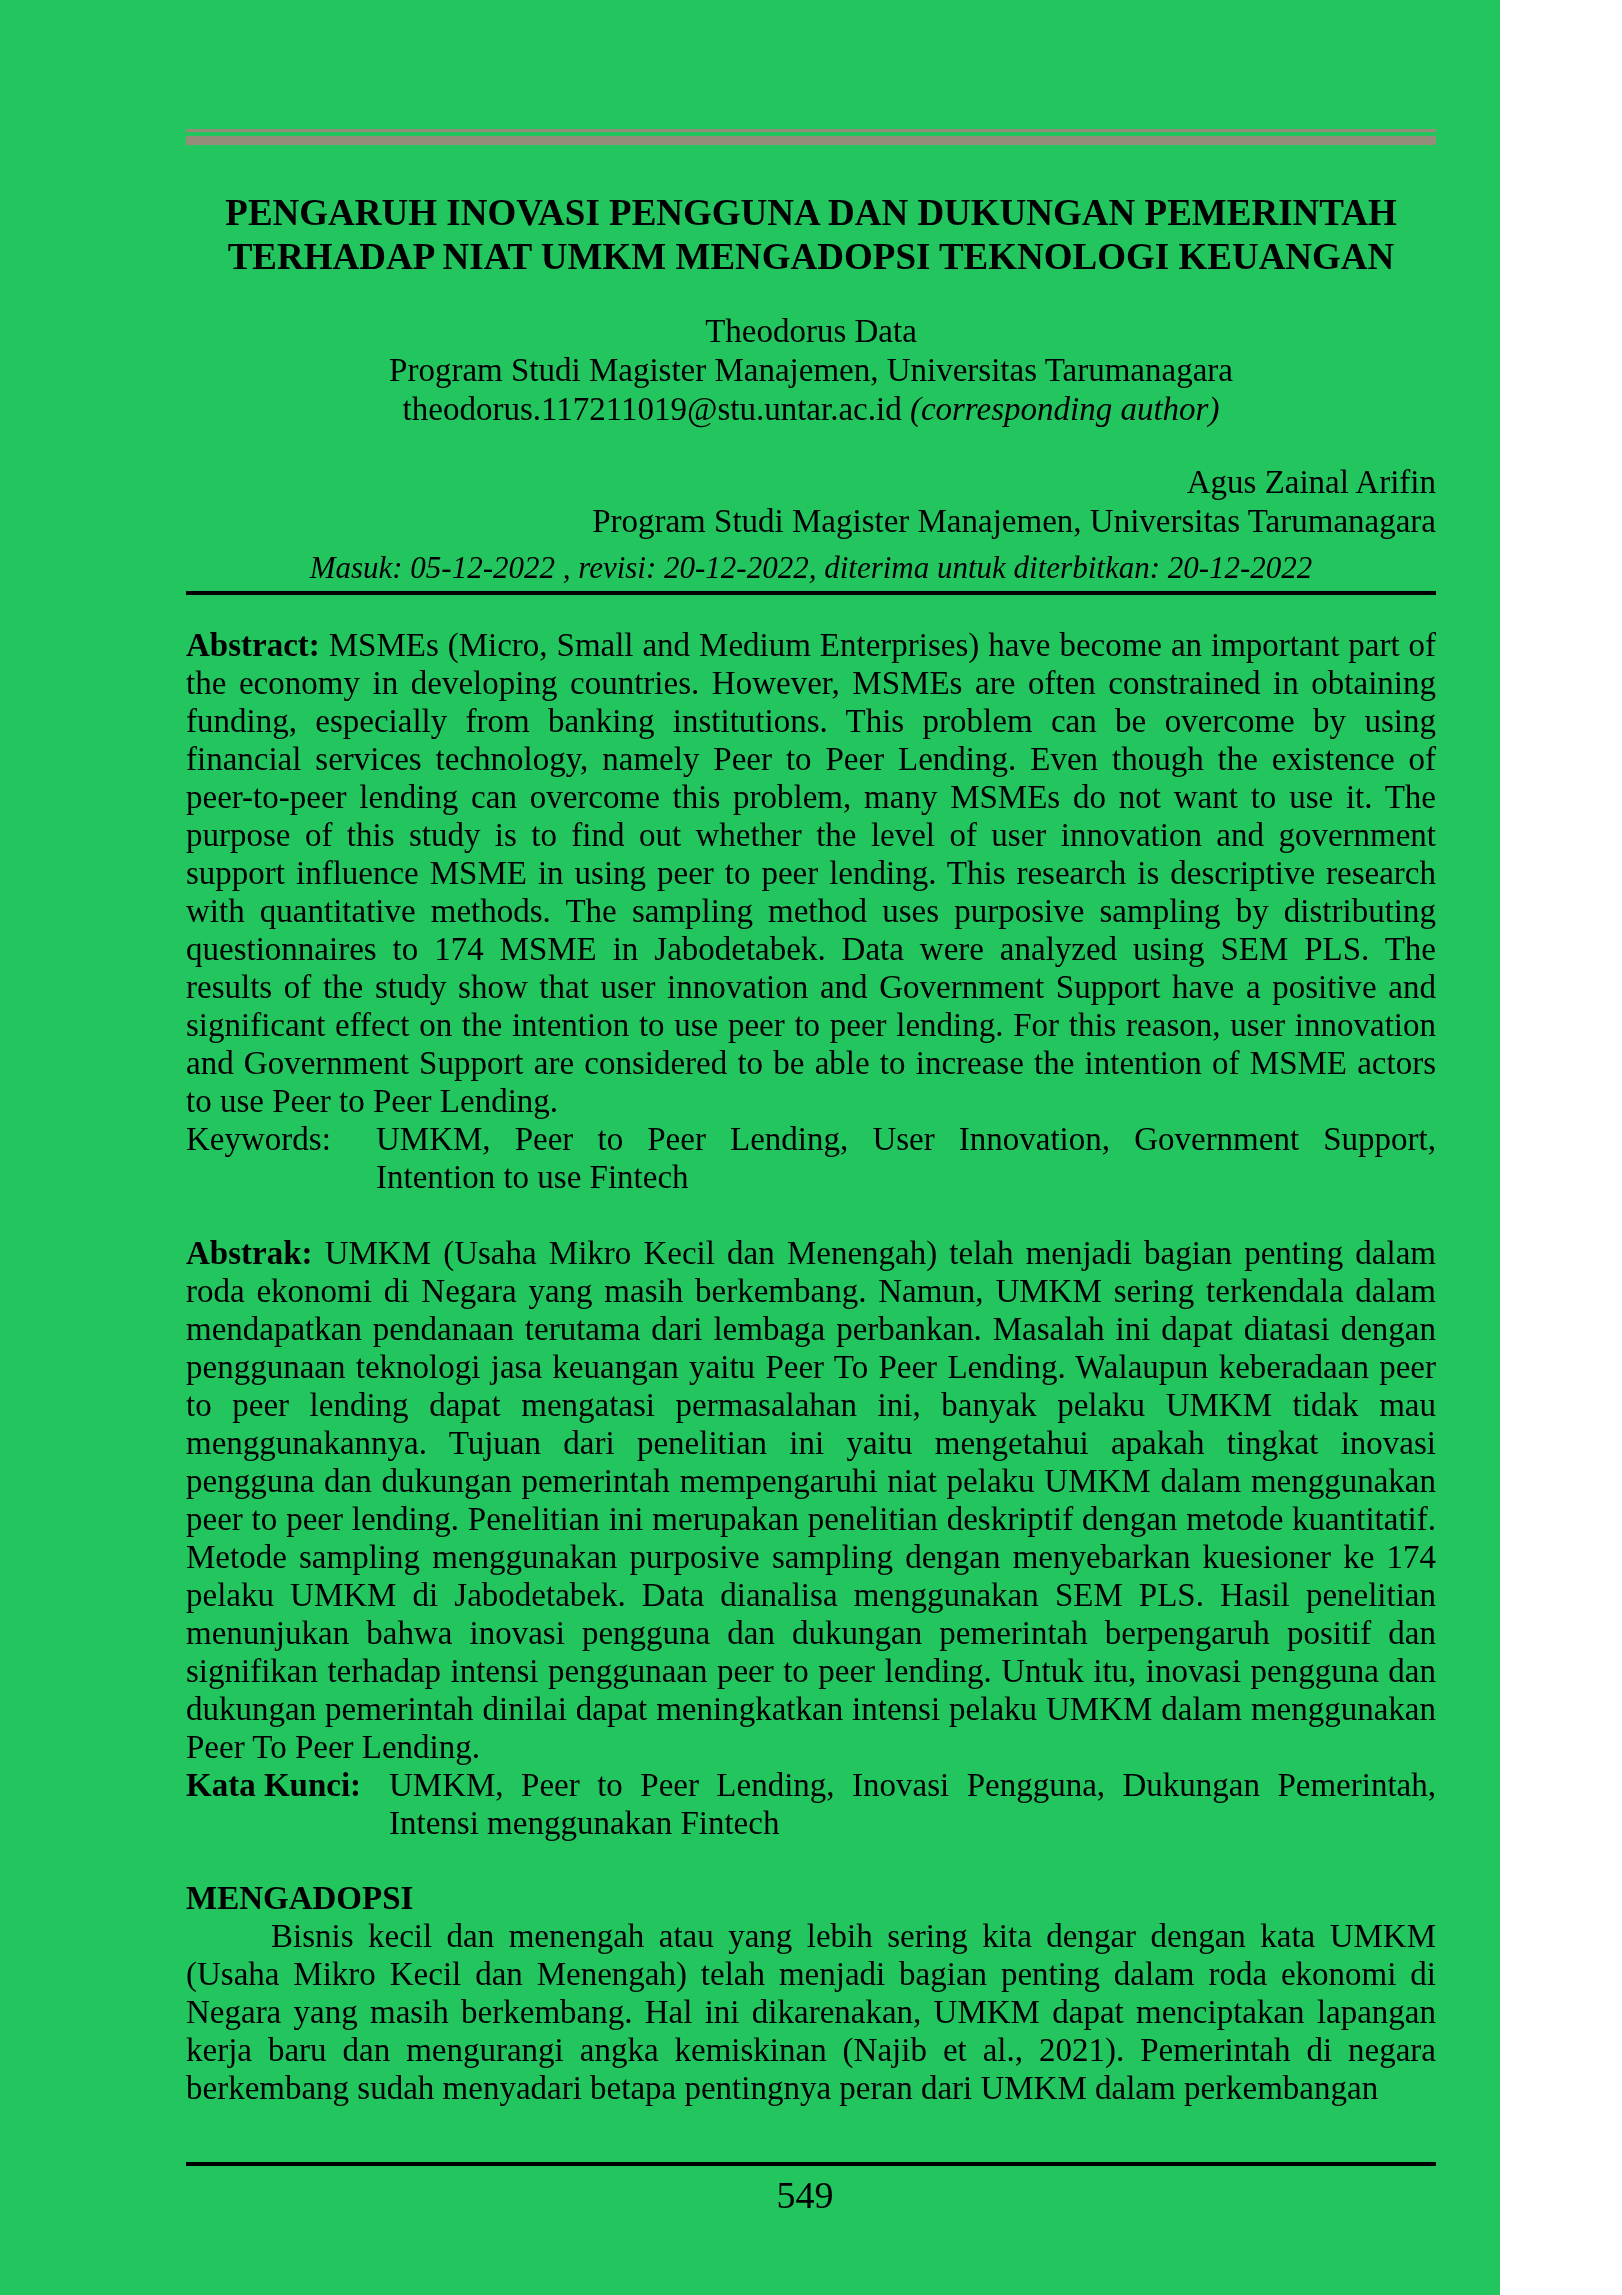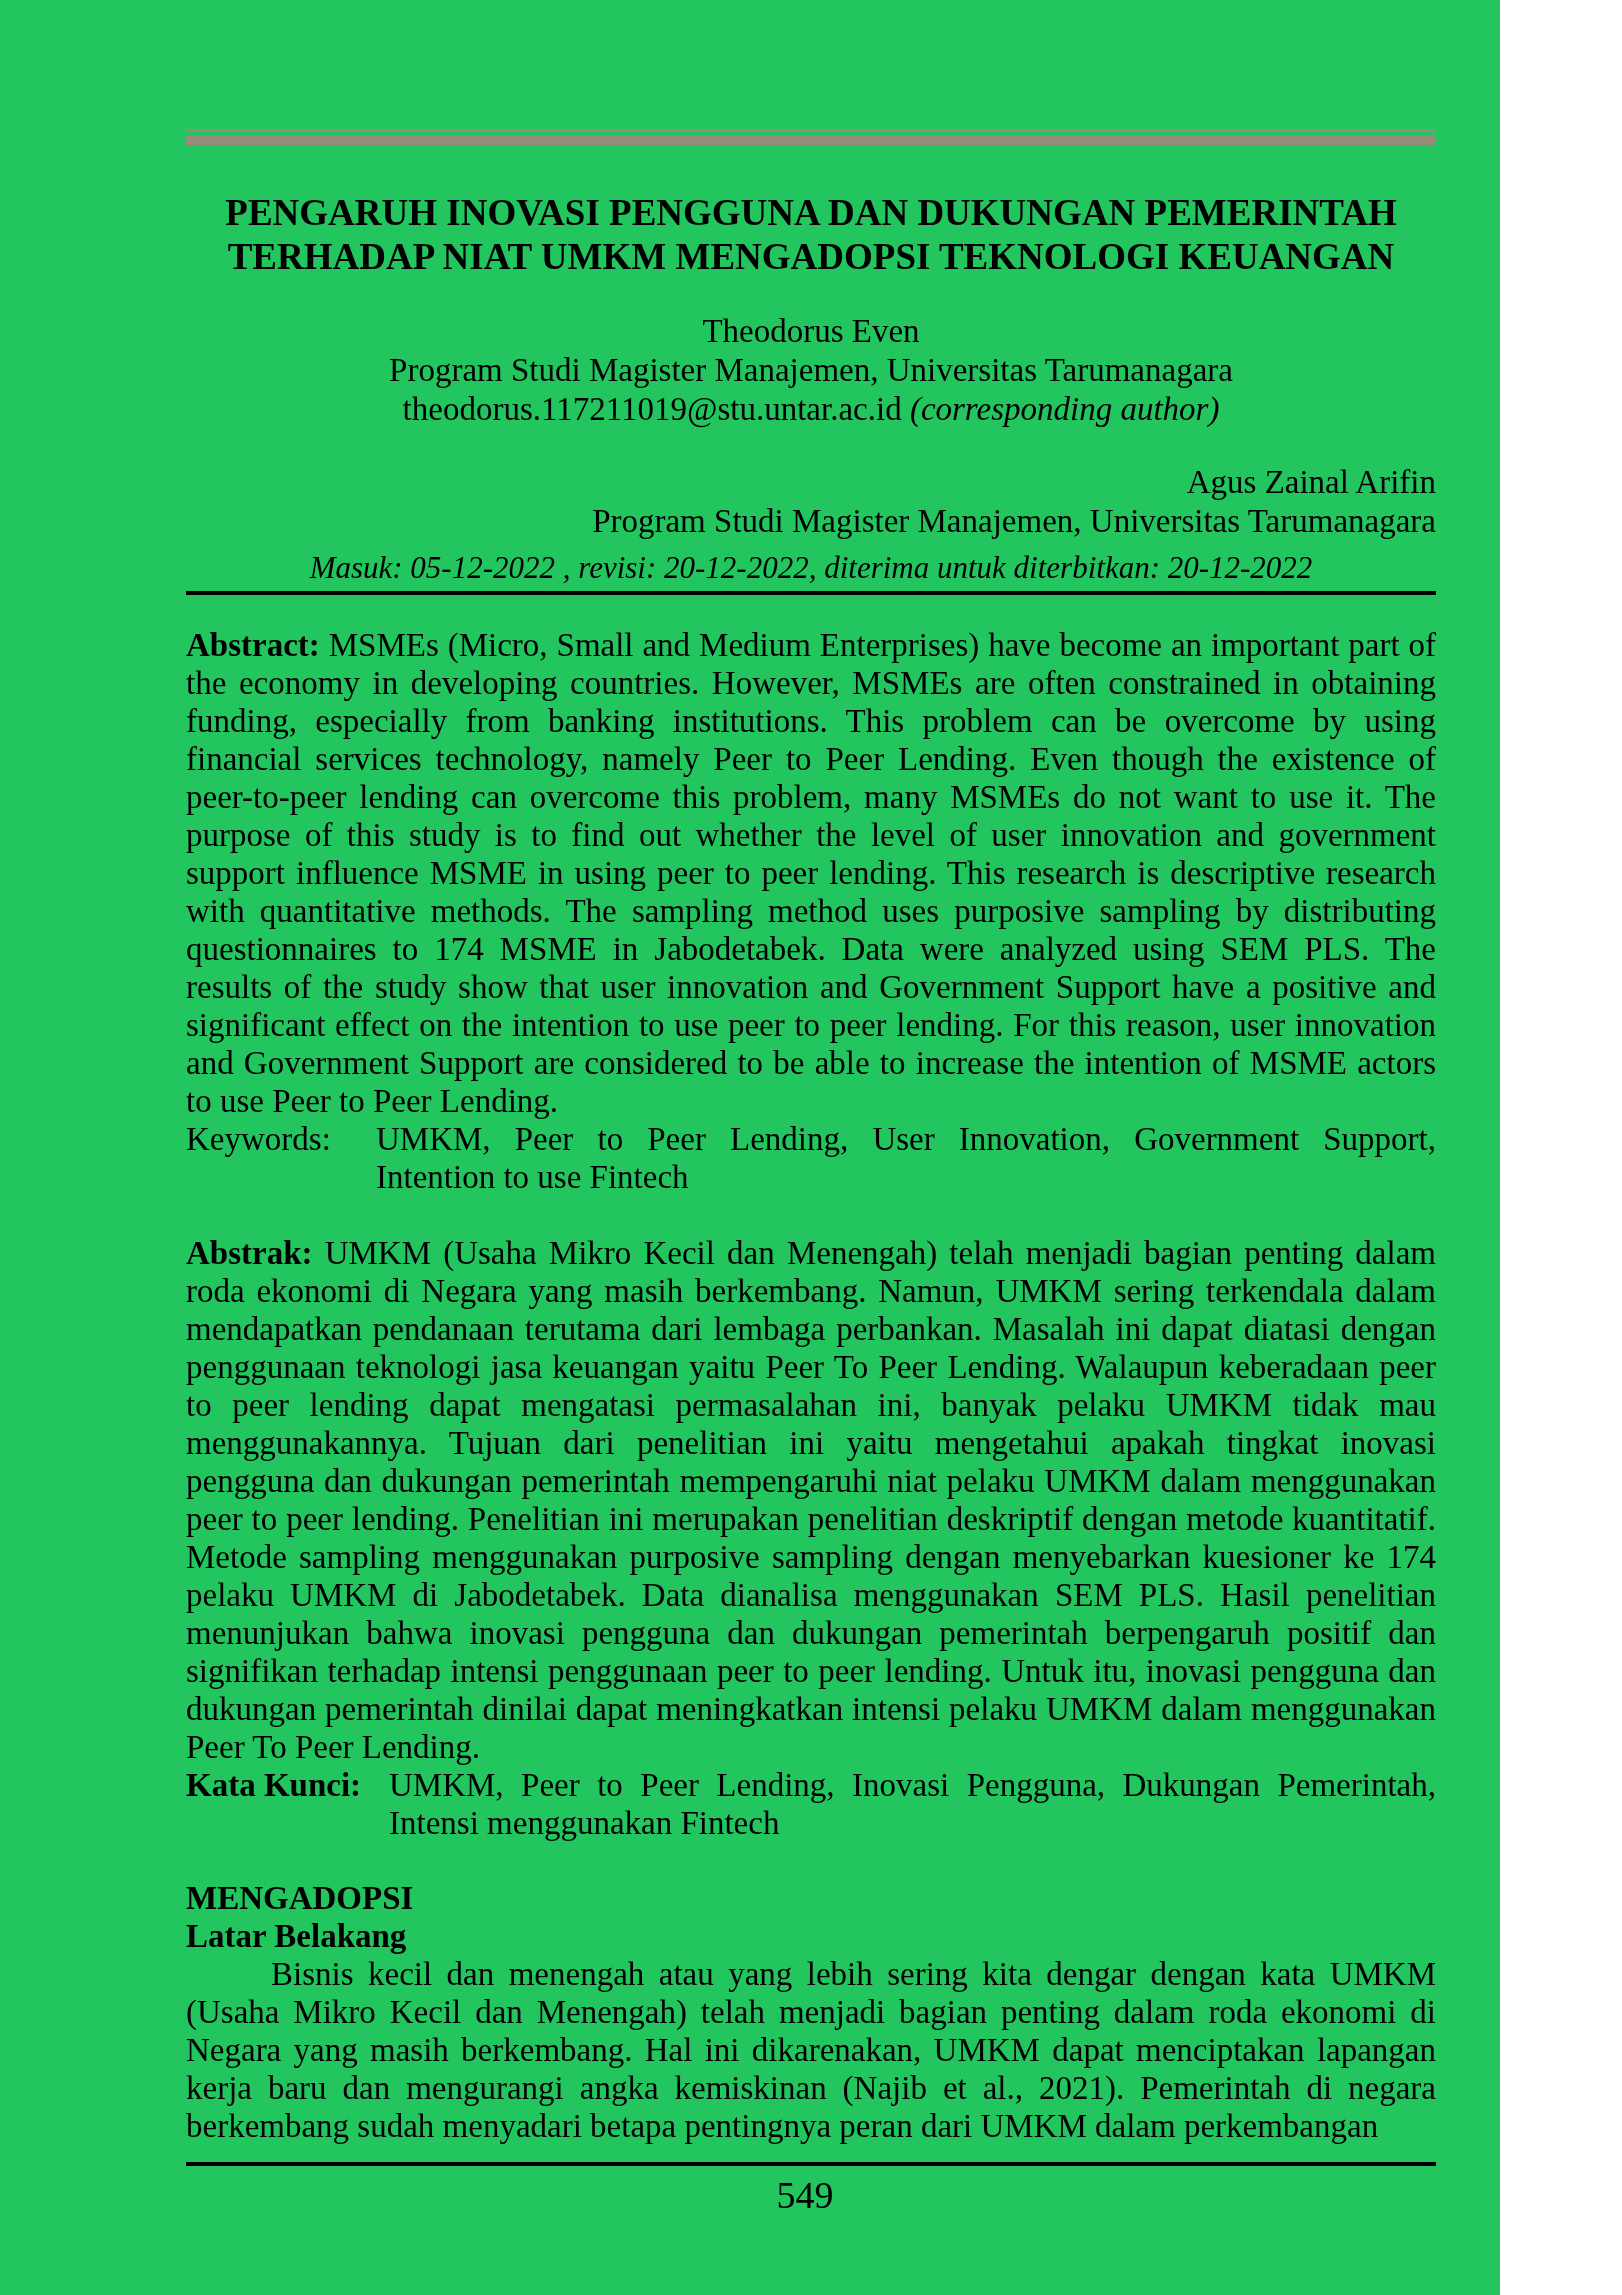--- a/index.html
+++ b/index.html
@@ -101,21 +101,21 @@
     <div class="rule-thin"></div>
     <div class="rule-gap"></div>
     <div class="rule-thick"></div>
 
     <div class="title-block">
       <div>PENGARUH INOVASI PENGGUNA DAN DUKUNGAN PEMERINTAH</div>
       <div>TERHADAP NIAT UMKM MENGADOPSI TEKNOLOGI KEUANGAN</div>
     </div>
 
     <div class="author-block">
-      <div>Theodorus Even</div>
+      <div>Theodorus Data</div>
       <div>Program Studi Magister Manajemen, Universitas Tarumanagara</div>
       <div><span>theodorus.117211019@stu.untar.ac.id</span> <span class="email-note">(corresponding author)</span></div>
     </div>
 
     <div class="author-block-2">
       <div>Agus Zainal Arifin</div>
       <div>Program Studi Magister Manajemen, Universitas Tarumanagara</div>
     </div>
 
     <div class="dates-line">Masuk: 05-12-2022 , revisi: 20-12-2022, diterima untuk diterbitkan: 20-12-2022</div>
@@ -124,21 +124,20 @@
 
     <p class="body-text mt-para"><span class="bold">Abstract:</span> <span>MSMEs (Micro, Small and Medium Enterprises) have become an important part of the economy in developing countries. However, MSMEs are often constrained in obtaining funding, especially from banking institutions. This problem can be overcome by using financial services technology, namely Peer to Peer Lending. Even though the existence of peer-to-peer lending can overcome this problem, many MSMEs do not want to use it. The purpose of this study is to find out whether the level of user innovation and government support influence MSME in using peer to peer lending. This research is descriptive research with quantitative methods. The sampling method uses purposive sampling by distributing questionnaires to 174 MSME in Jabodetabek. Data were analyzed using SEM PLS. The results of the study show that user innovation and Government Support have a positive and significant effect on the intention to use peer to peer lending. For this reason, user innovation and Government Support are considered to be able to increase the intention of MSME actors to use Peer to Peer Lending.</span></p>
 
     <p class="body-text hang-kw"><span class="hang-label">Keywords:</span><span>UMKM, Peer to Peer Lending, User Innovation, Government Support, Intention to use Fintech</span></p>
 
     <p class="body-text mt-block"><span class="bold">Abstrak:</span> <span>UMKM (Usaha Mikro Kecil dan Menengah) telah menjadi bagian penting dalam roda ekonomi di Negara yang masih berkembang. Namun, UMKM sering terkendala dalam mendapatkan pendanaan terutama dari lembaga perbankan. Masalah ini dapat diatasi dengan penggunaan teknologi jasa keuangan yaitu Peer To Peer Lending. Walaupun keberadaan peer to peer lending dapat mengatasi permasalahan ini, banyak pelaku UMKM tidak mau menggunakannya. Tujuan dari penelitian ini yaitu mengetahui apakah tingkat inovasi pengguna dan dukungan pemerintah mempengaruhi niat pelaku UMKM dalam menggunakan peer to peer lending. Penelitian ini merupakan penelitian deskriptif dengan metode kuantitatif. Metode sampling menggunakan purposive sampling dengan menyebarkan kuesioner ke 174 pelaku UMKM di Jabodetabek. Data dianalisa menggunakan SEM PLS. Hasil penelitian menunjukan bahwa inovasi pengguna dan dukungan pemerintah berpengaruh positif dan signifikan terhadap intensi penggunaan peer to peer lending. Untuk itu, inovasi pengguna dan dukungan pemerintah dinilai dapat meningkatkan intensi pelaku UMKM dalam menggunakan Peer To Peer Lending.</span></p>
 
     <p class="body-text hang-kk"><span class="hang-label">Kata Kunci:</span><span>UMKM, Peer to Peer Lending, Inovasi Pengguna, Dukungan Pemerintah, Intensi menggunakan Fintech</span></p>
 
     <div class="heading mt-sect">MENGADOPSI</div>
-    <div class="heading">Latar Belakang</div>
 
     <p class="body-text indent-first">Bisnis kecil dan menengah atau yang lebih sering kita dengar dengan kata UMKM (Usaha Mikro Kecil dan Menengah) telah menjadi bagian penting dalam roda ekonomi di Negara yang masih berkembang. Hal ini dikarenakan, UMKM dapat menciptakan lapangan kerja baru dan mengurangi angka kemiskinan (Najib et al., 2021). Pemerintah di negara berkembang sudah menyadari betapa pentingnya peran dari UMKM dalam perkembangan</p>
 
   </div>
 
   <div class="footer-rule"></div>
   <div class="page-number">549</div>
 </div>
 
 

